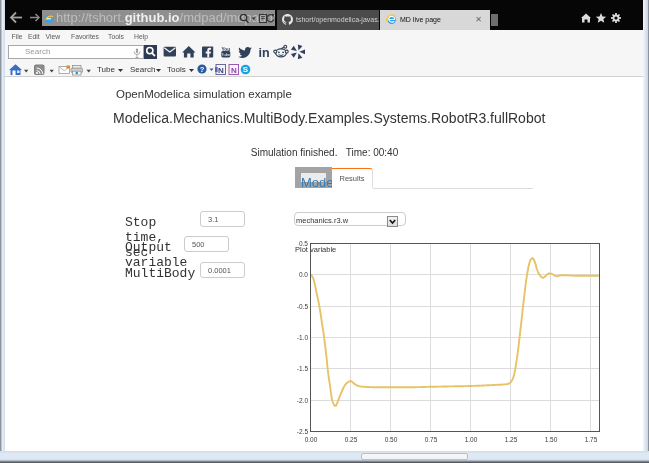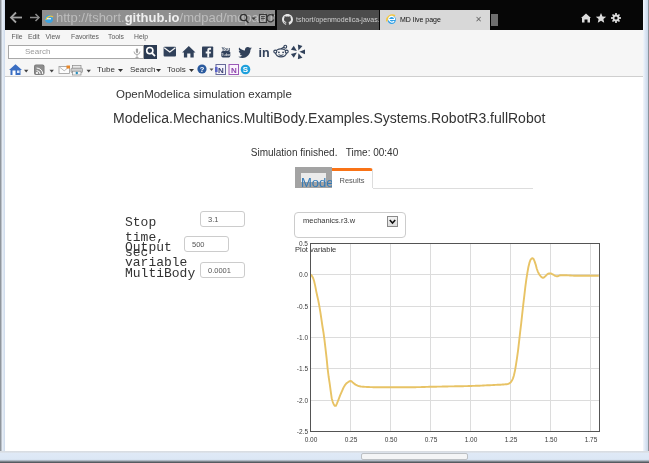--- a/index.html
+++ b/index.html
@@ -22,25 +22,25 @@
 #chrome { left:4px; top:30px; width:639px; height:47px; background:#f6f6f6; border-bottom:1px solid #cfcfcf; }
 #menubar { left:0px; top:31px; width:649px; height:13px; font-size:6.8px; color:#5a5a5a; }
 #menubar span { position:absolute; top:2px; }
 #searchbox { left:8px; top:45px; width:136px; height:14px; background:#fff; border:1px solid #a8a8a8; font-size:8px; color:#9a9a9a; line-height:12px; padding-left:16px; }
 #searchbtn { left:144px; top:45px; width:13px; height:14px; background:#2c3b52; }
 #h-title { left:116px; top:88px; font-size:11.5px; color:#333; }
 #h-sub { left:113px; top:110px; font-size:14px; color:#333; }
 #h-sim { left:0; top:147px; width:649px; text-align:center; font-size:10px; color:#333; }
 
 #tab-model { left:295px; top:167px; width:37px; height:21px; background:#ebebeb; border:6px solid #a3a3a3; color:#337ab7; font-size:13px; text-align:center; line-height:19px; }
-#tab-results { left:332px; top:168px; width:41px; height:20px; background:#fff; border-top:3px solid #f97316; border-right:1px solid #ddd; border-top-right-radius:3px; color:#555; font-size:7.5px; text-align:center; line-height:19px; }
+#tab-results { left:332px; top:168px; width:41px; height:20px; background:#fff; border-top:1px solid #f97316; border-right:1px solid #ddd; border-top-right-radius:3px; color:#555; font-size:7.5px; text-align:center; line-height:19px; }
 #tabline { left:373px; top:188px; width:160px; height:1px; background:#ddd; }
 
 #plotvar-label { left:295px; top:201px; font-size:7.5px; color:#333;margin-top:44px; }
-#plotvar { left:294px; top:212px; width:112px; height:26px; border:1px solid #ccc; border-radius:4px; background:#fff; font-size:7.5px; color:#333; line-height:16px; padding-left:8px; }
+#plotvar { left:294px; top:212px; width:112px; height:14px; border:1px solid #ccc; border-radius:4px; background:#fff; font-size:7.5px; color:#333; line-height:16px; padding-left:1px; }
 #plotvar-btn { left:387px; top:216px; width:11px; height:11px; border:1px solid #8a8a8a; background:linear-gradient(180deg,#f4f4f4,#dcdcdc); }
 
 .flabel { font-size:13px; color:#333; text-align:left; width:60px;font-family:Liberation Mono, monospace; }
 .finput { width:45px; height:16px; border:1px solid #ccc; border-radius:3px; background:#fff; font-size:7.5px; color:#555; line-height:15px; padding-left:7px; }
 
 .ylab { font-size:6.5px; color:#3a3a3a; width:18px; text-align:right; }
 .xlab { font-size:6.5px; color:#3a3a3a; width:20px; text-align:center; }
 
 #hthumb { left:361px; top:453px; width:107px; height:7px; background:#f4f5f6; border:1px solid #bcc0c4; border-radius:2px; z-index:5; }
 </style>

